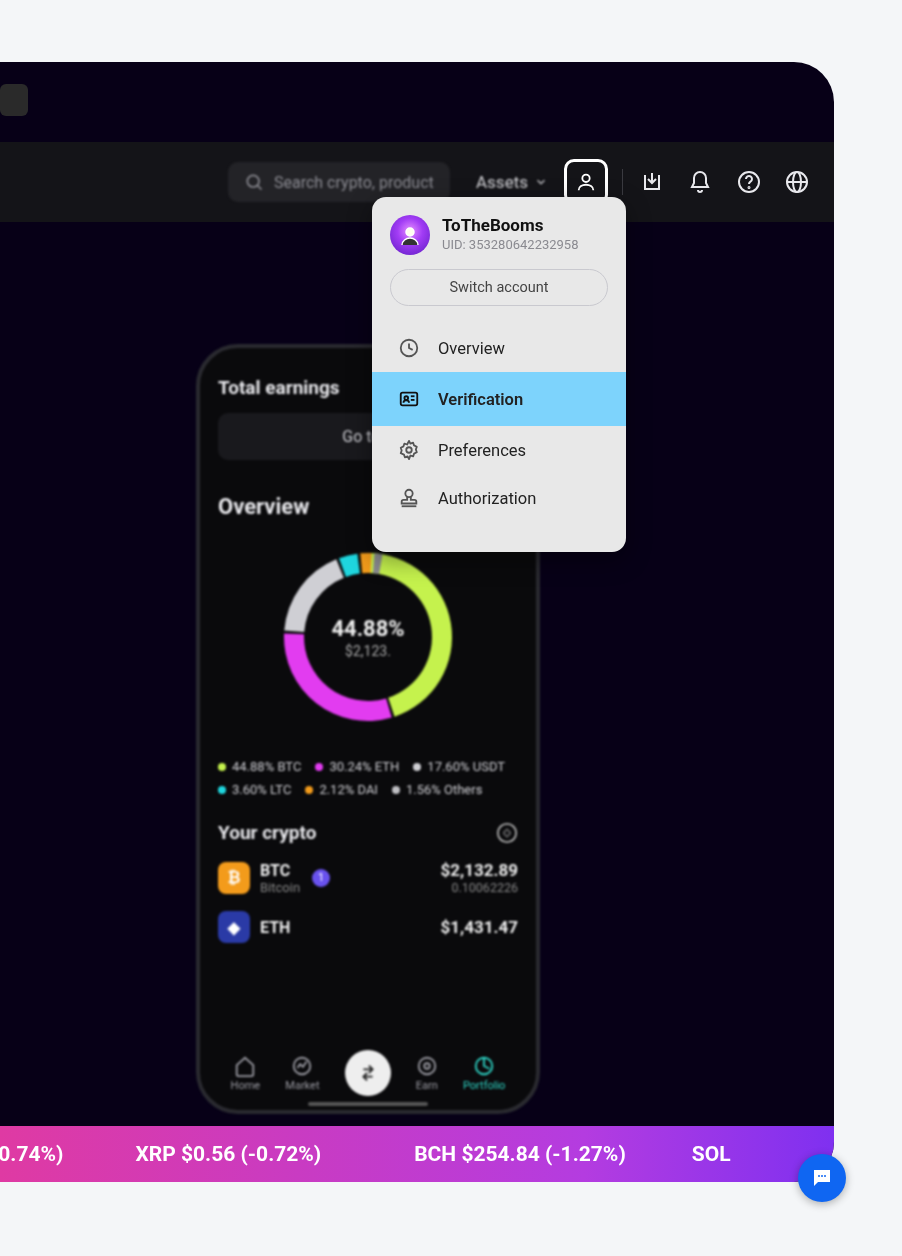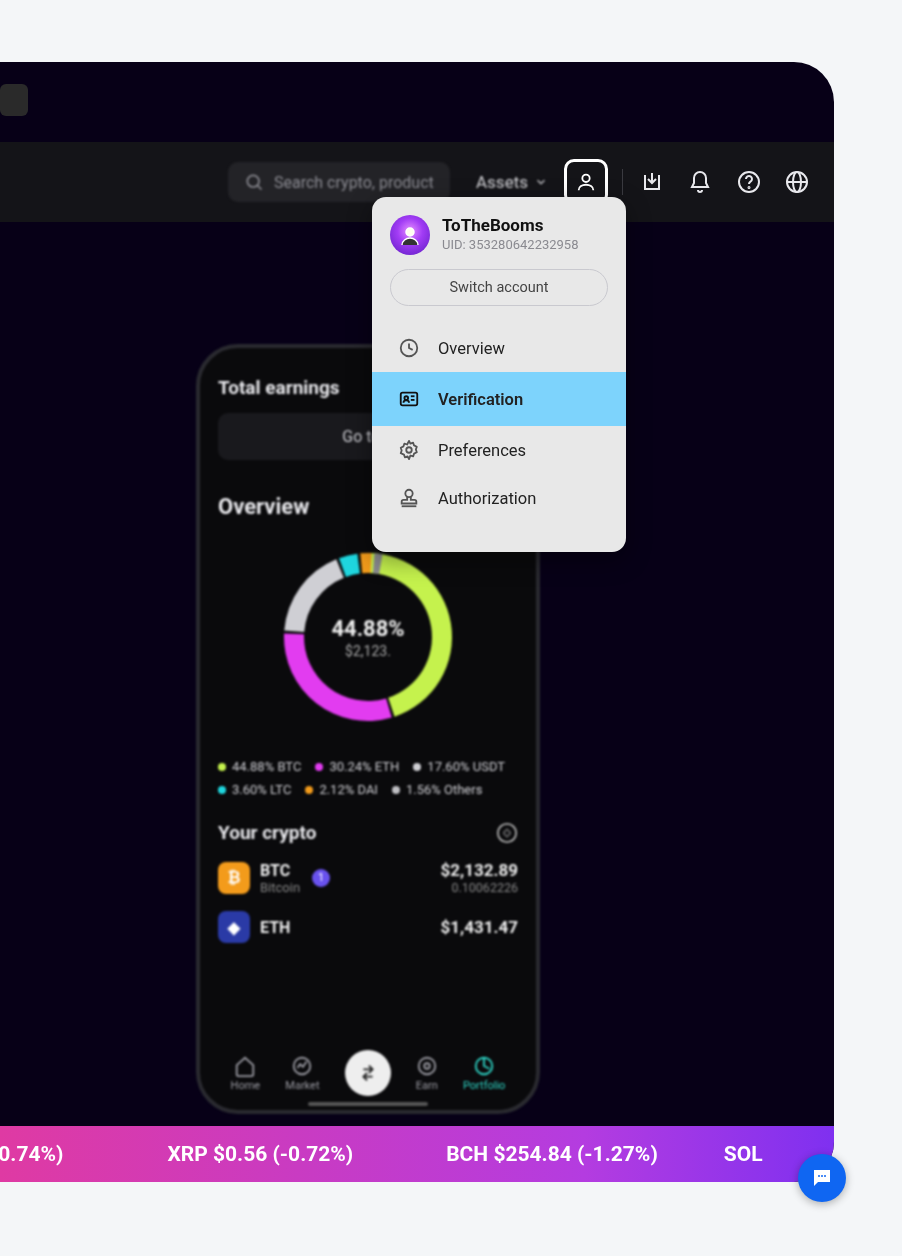--- a/index.html
+++ b/index.html
@@ -338,21 +338,21 @@
           <path d="M10 11v3H6a2 2 0 0 0-2 2v2h16v-2a2 2 0 0 0-2-2h-4v-3"></path>
           <line x1="4" y1="21" x2="20" y2="21"></line>
         </svg>
       <span>Authorization</span>
     </div>
     <div class="dd-sep"></div>
   </div>
 
   <div class="ticker">
     <span class="tick-item" style="margin-left:-10px">-0.74%)</span>
-    <span class="tick-item" style="margin-left:104px">XRP $0.56 (-0.72%)</span>
+    <span class="tick-item" style="margin-left:72px">XRP $0.56 (-0.72%)</span>
     <span class="tick-item" style="margin-left:93px">BCH $254.84 (-1.27%)</span>
     <span class="tick-item" style="margin-left:66px">SOL</span>
   </div>
 </div>
 
 <div class="chat">
   <svg viewBox="0 0 24 24" fill="#fff">
       <path d="M4 4h16v12H8l-4 4V4z"></path>
       <circle cx="9" cy="10" r="1" fill="#0f66f2"></circle>
       <circle cx="12" cy="10" r="1" fill="#0f66f2"></circle>

